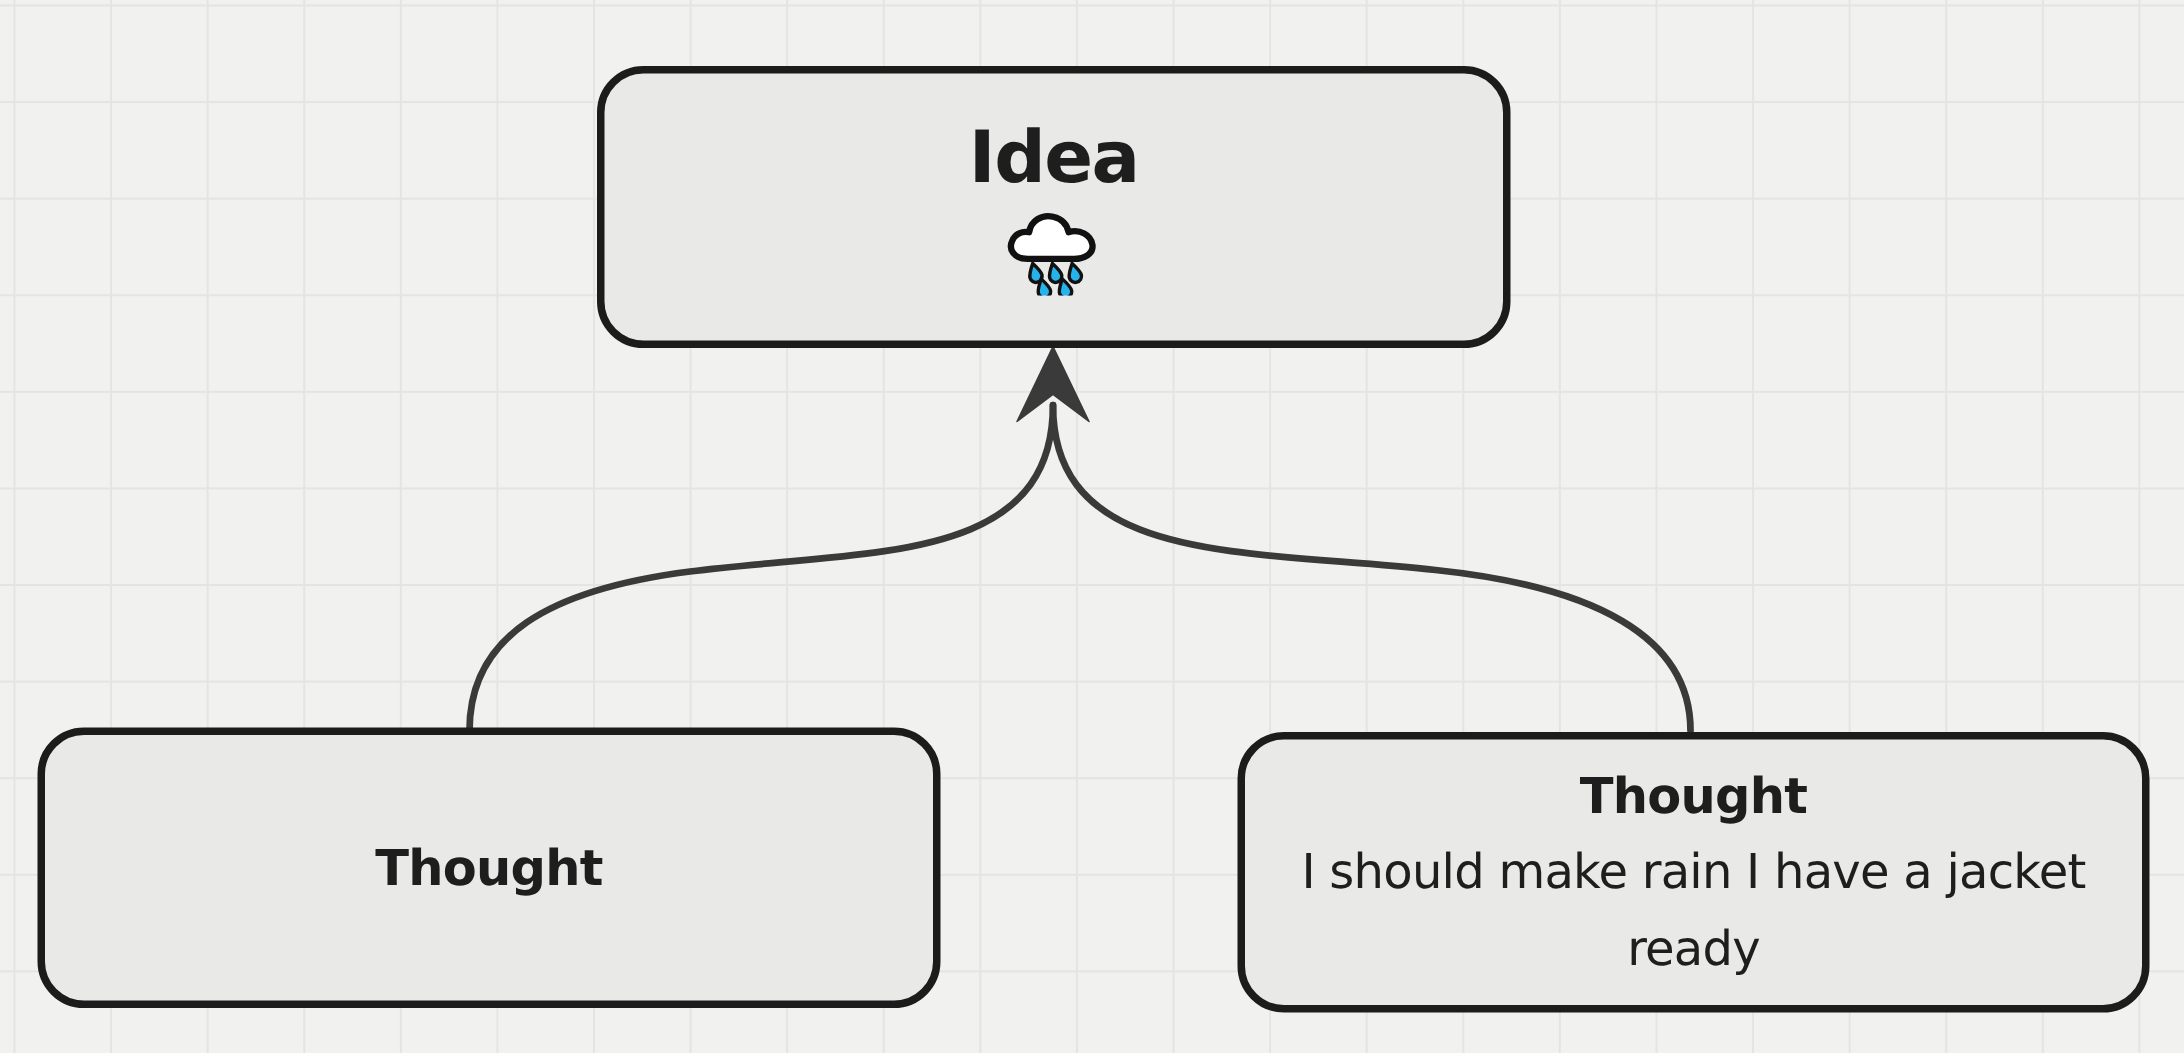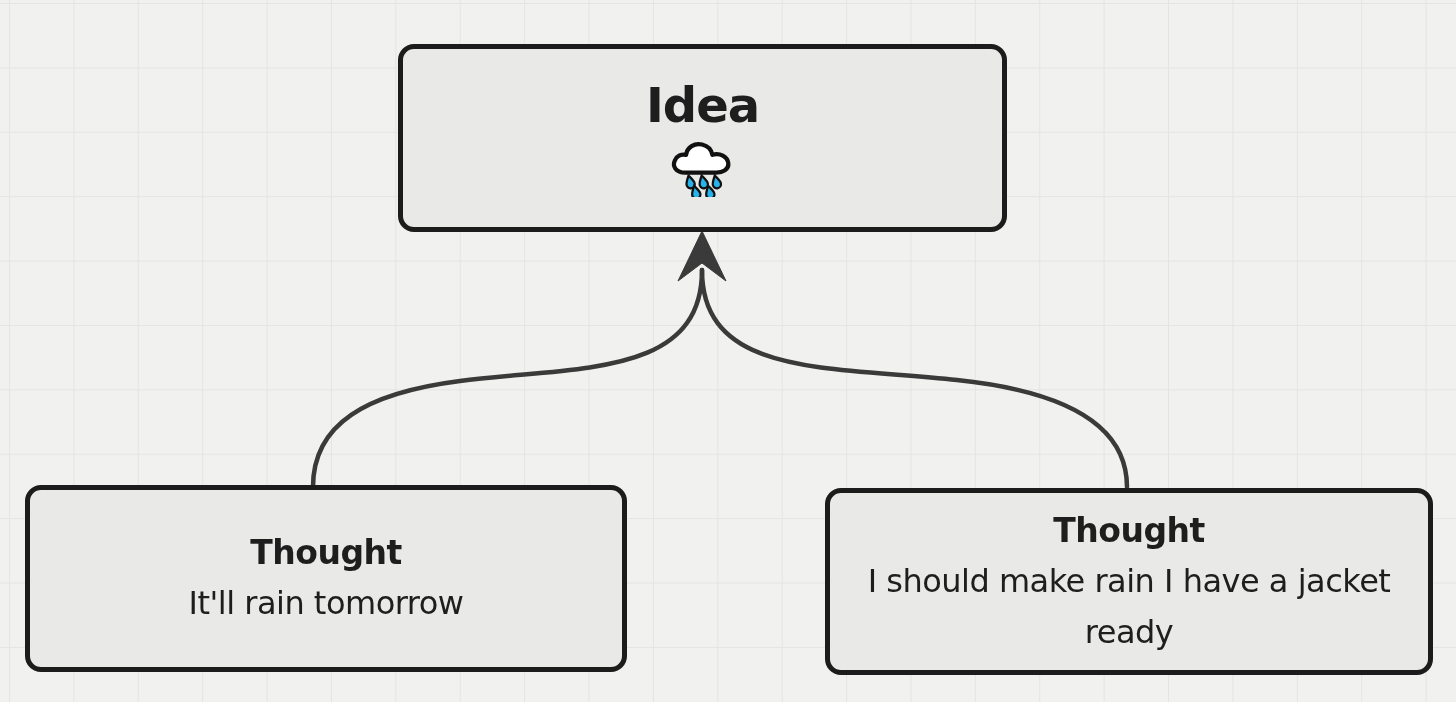--- a/index.html
+++ b/index.html
@@ -27,21 +27,21 @@
     fill: none;
     stroke: #3a3a3a;
     stroke-width: 4.5;
     stroke-linecap: round;
   }
   .arrow-head { fill: #3a3a3a; stroke: #3a3a3a; stroke-linejoin: round; }
   .node {
     position: absolute;
     background: #e9e9e7;
     border: 5px solid #1c1c1c;
-    border-radius: 16px;
+    border-radius: 31px;
     display: flex;
     flex-direction: column;
     align-items: center;
     justify-content: center;
     text-align: center;
   }
   .node-idea    { left: 398px; top: 44px;  width: 609px; height: 188px; gap: 4px; }
   .node-left    { left: 25px;  top: 485px; width: 602px; height: 187px; padding: 0 40px; }
   .node-right   { left: 825px; top: 488px; width: 608px; height: 187px; padding: 0 30px; }
   .idea-title   { font-size: 48px; font-weight: bold; line-height: 1.1; letter-spacing: -1px; }
@@ -83,21 +83,20 @@
         <path d="M0,-6 C2.6,-2 4.4,0.8 4.4,3.4 A4.4,4.4 0 1 1 -4.4,3.4 C-4.4,0.8 -2.6,-2 0,-6 Z" fill="#26b2ea" stroke="#111111" stroke-width="2.4"></path>
       </g>
       <g transform="translate(43 58) rotate(-14)">
         <path d="M0,-6 C2.6,-2 4.4,0.8 4.4,3.4 A4.4,4.4 0 1 1 -4.4,3.4 C-4.4,0.8 -2.6,-2 0,-6 Z" fill="#26b2ea" stroke="#111111" stroke-width="2.4"></path>
       </g>
     </svg>
   </div>
 
   <div class="node node-left">
     <div class="node-title">Thought</div>
-    <div class="node-body">It'll rain tomorrow</div>
   </div>
 
   <div class="node node-right">
     <div class="node-title">Thought</div>
     <div class="node-body">I should make rain I have a jacket ready</div>
   </div>
 
 </div>
 
 </body></html>

